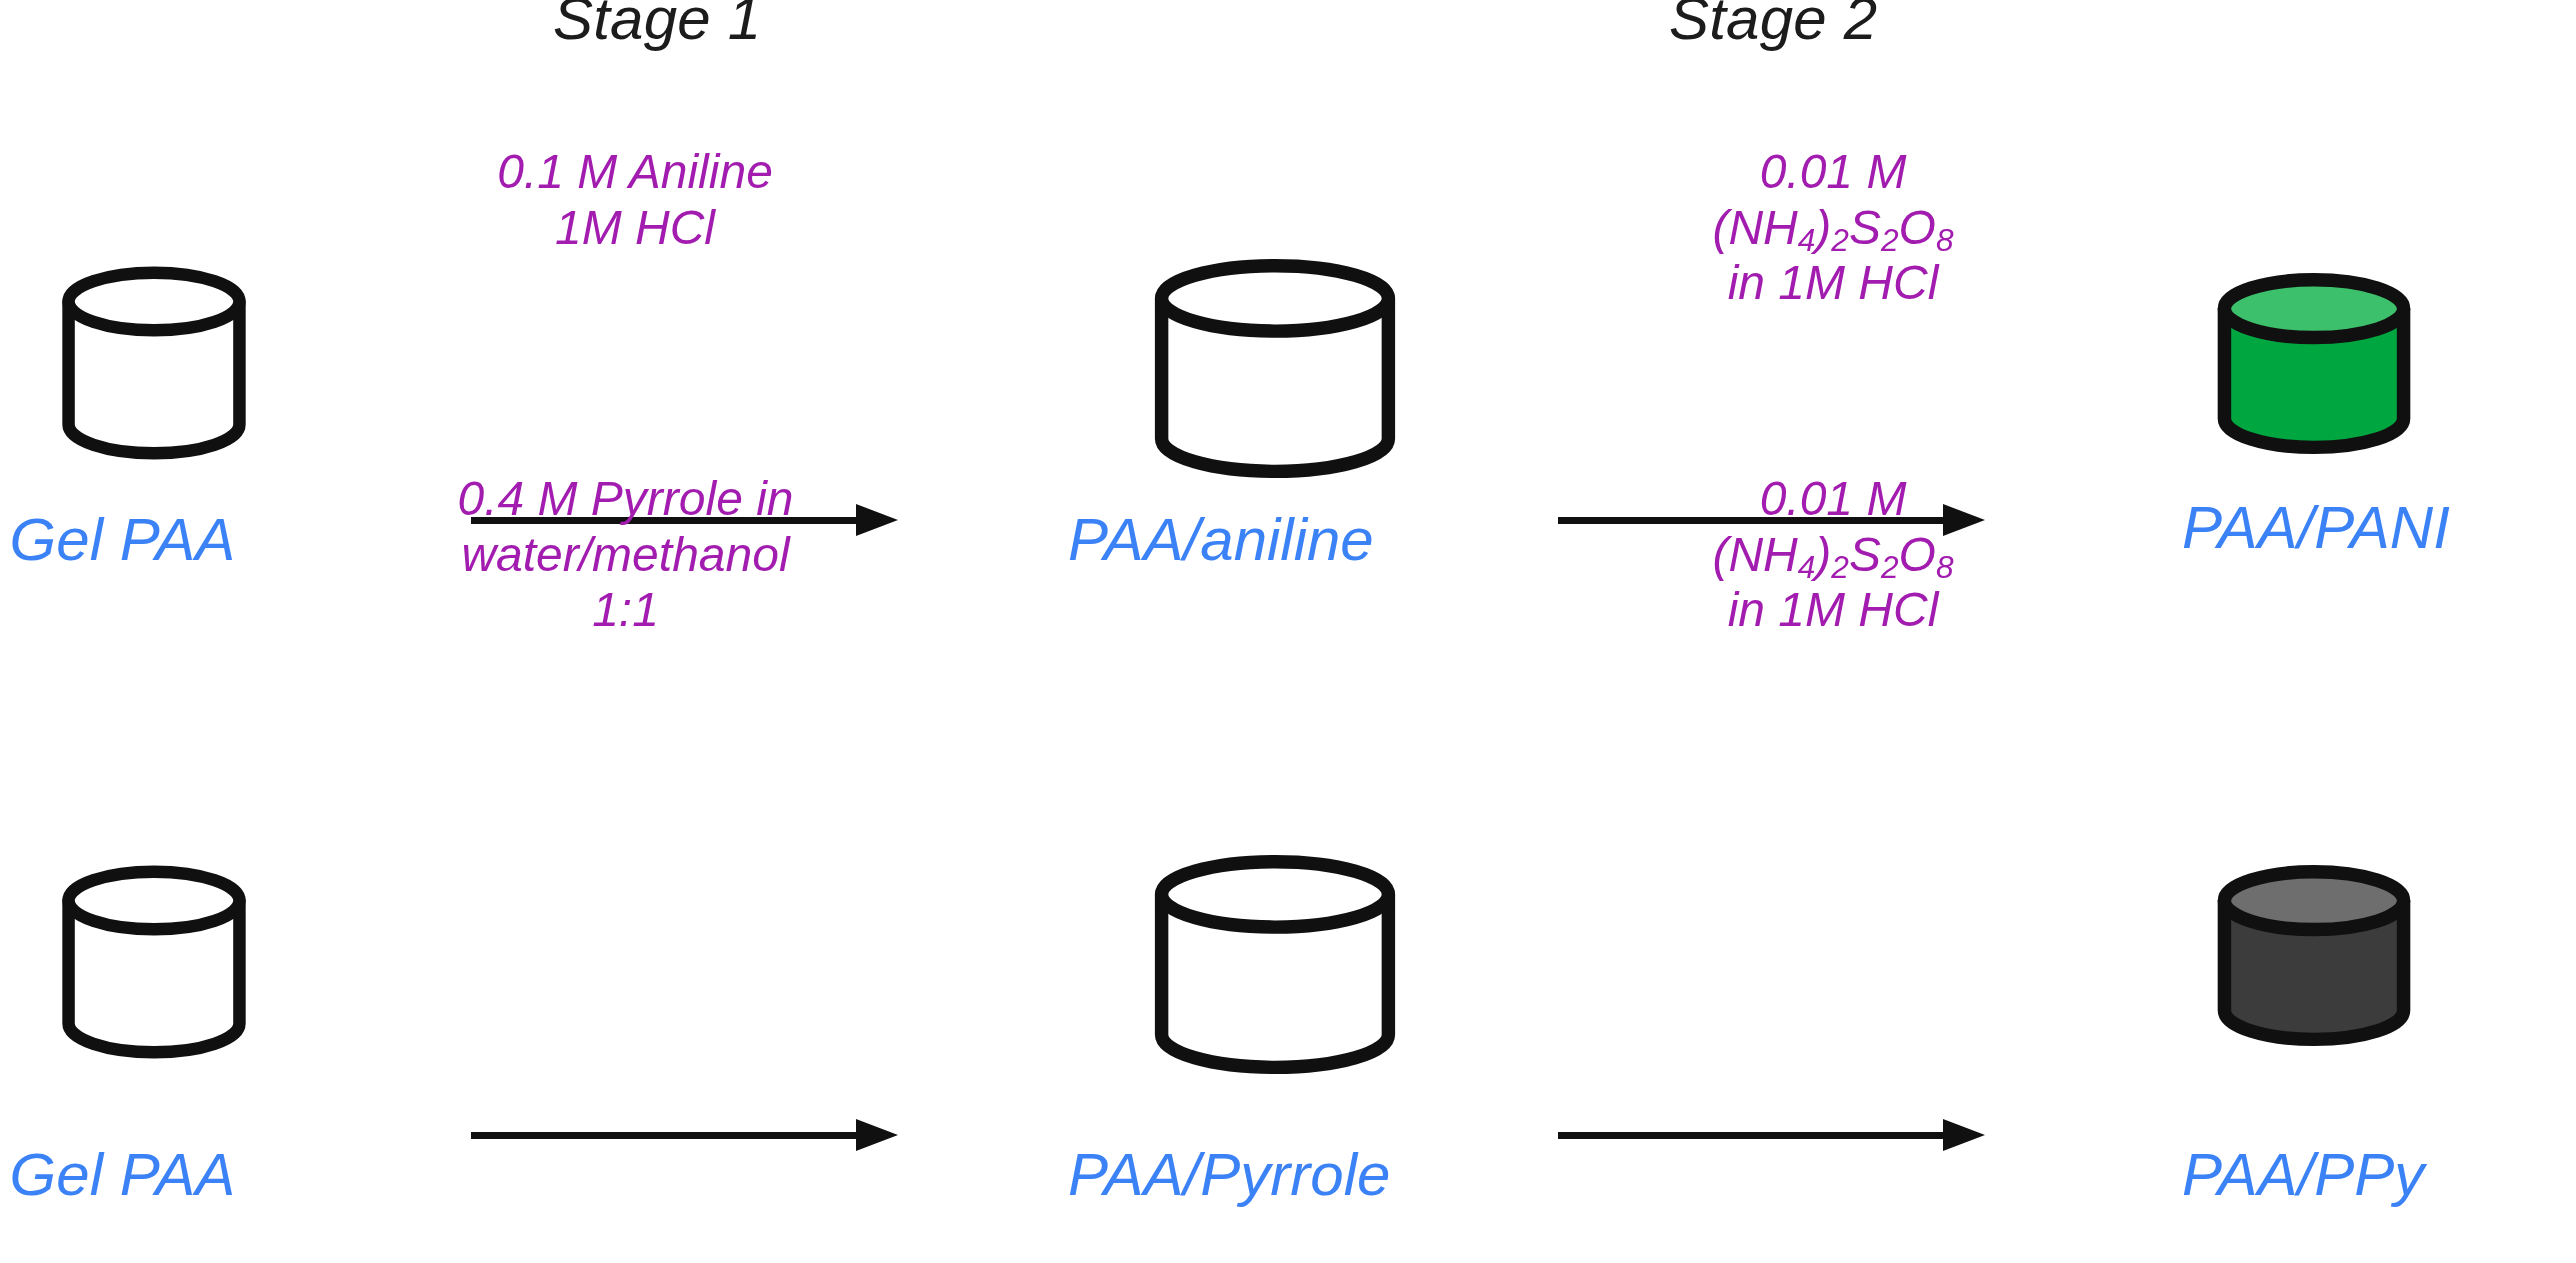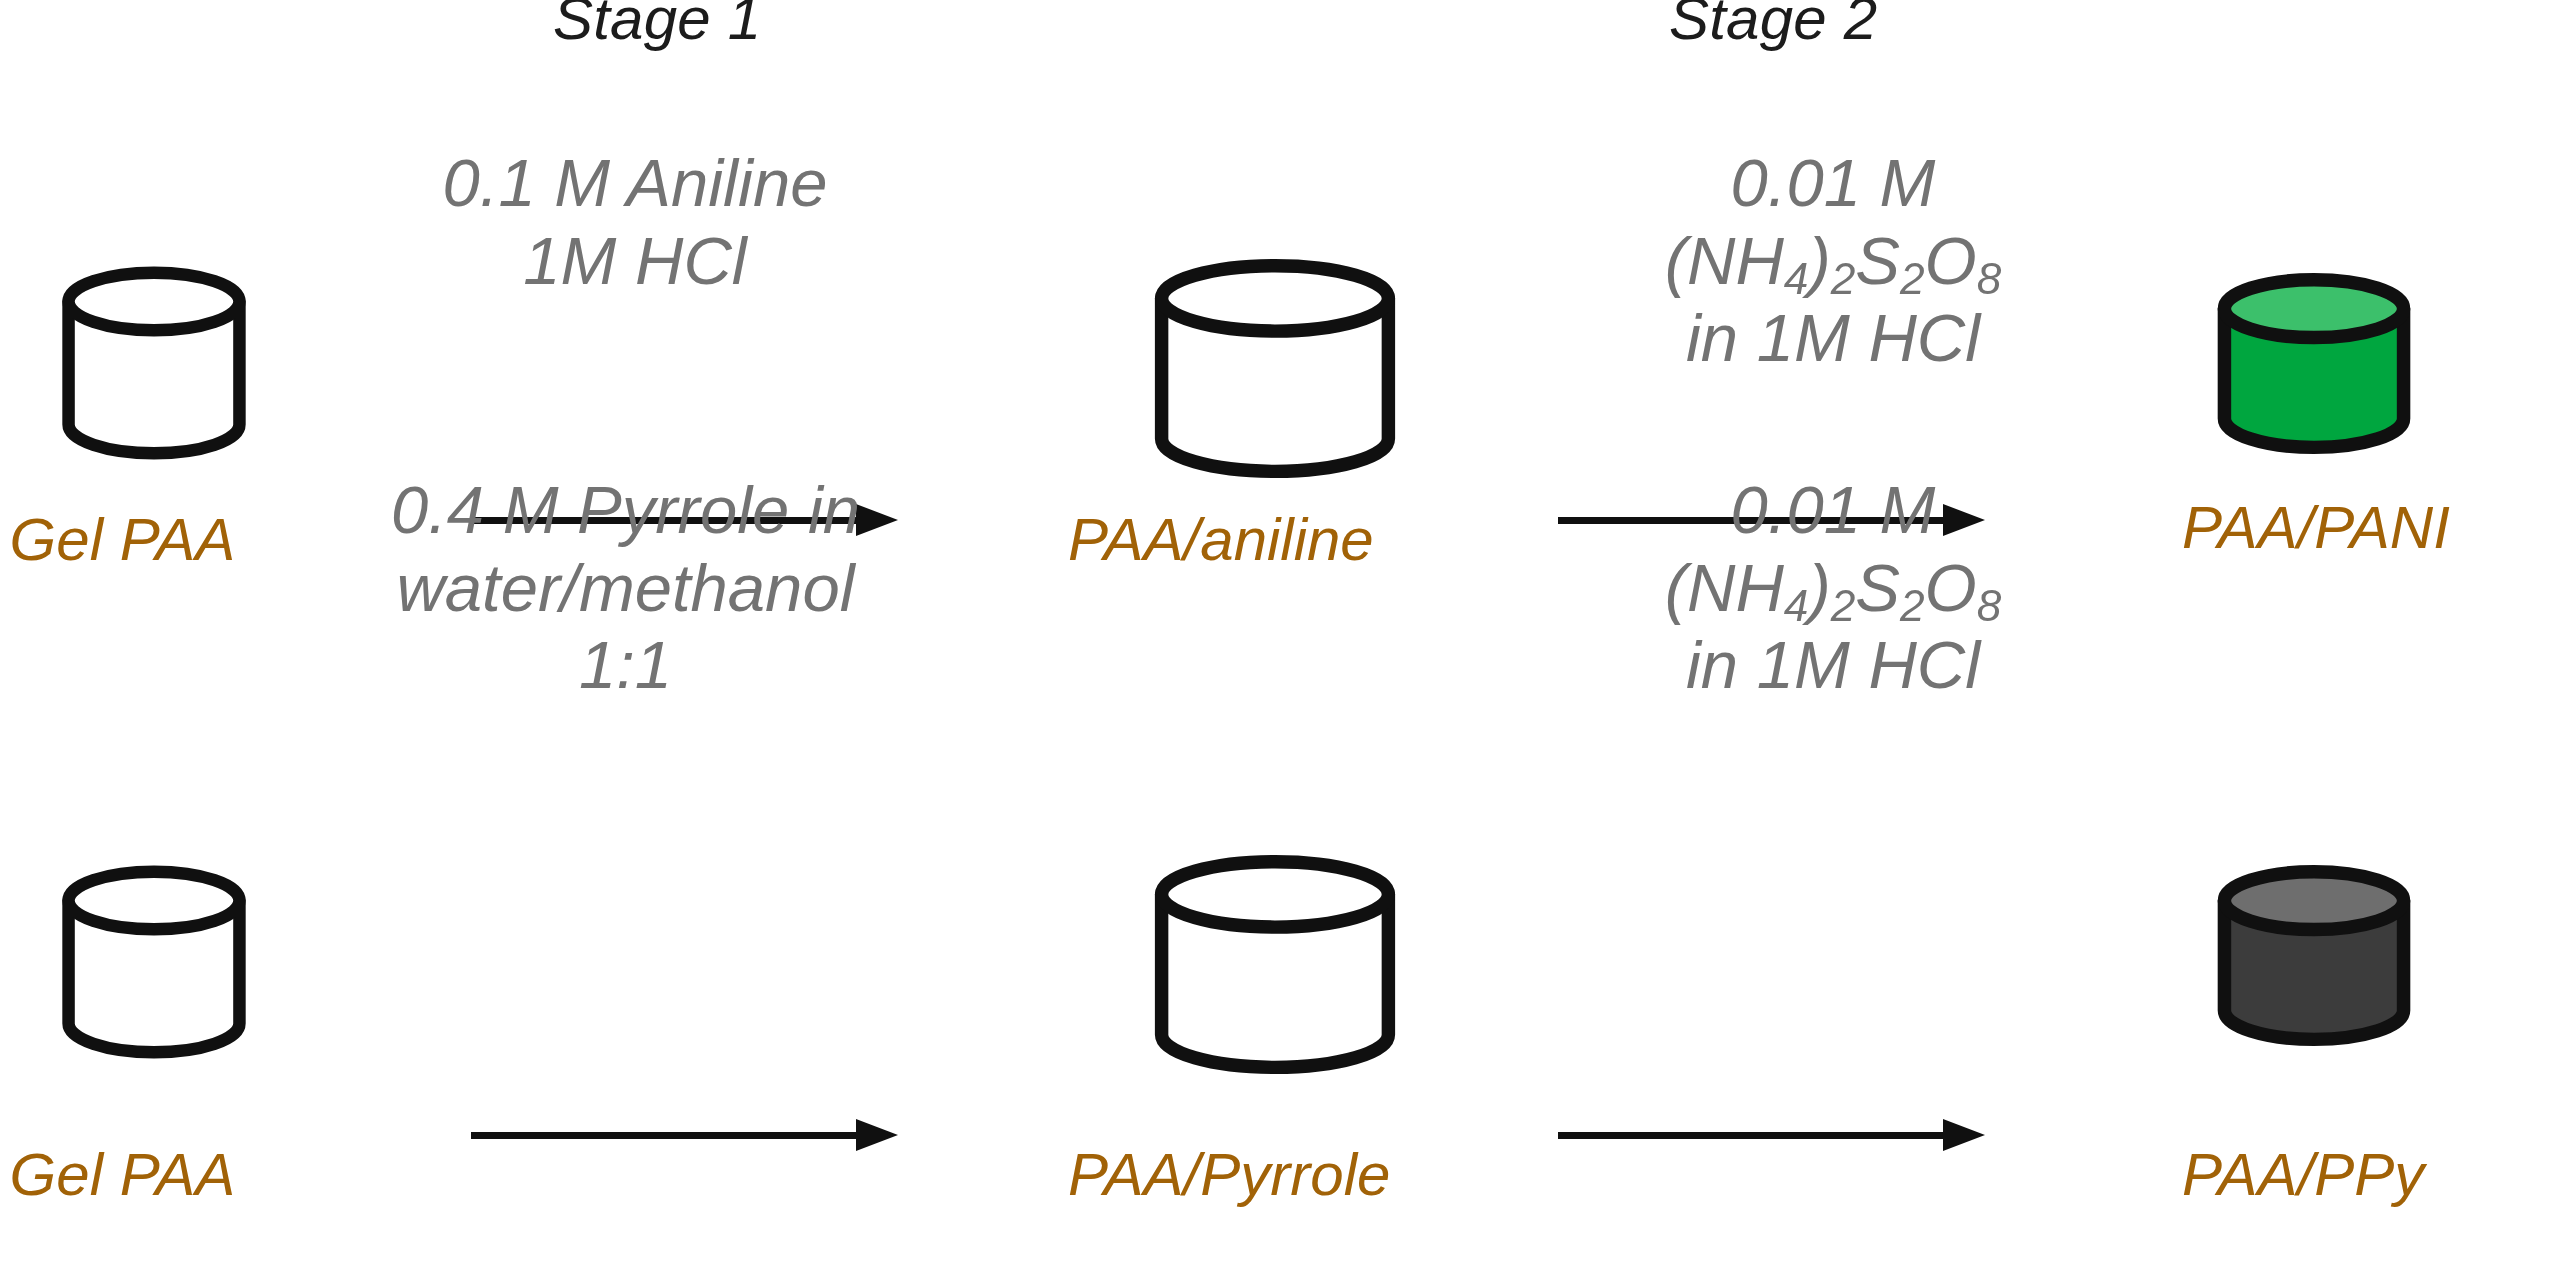--- a/index.html
+++ b/index.html
@@ -32,25 +32,25 @@
     letter-spacing: 0.2px;
     white-space: nowrap;
     color: #1c1c1c;
   }
   #stage-1-header { left: 553px; top: -11.5px; }
   #stage-2-header { left: 1669px; top: -11.5px; }
 
   
   .reagent-text {
     position: absolute;
-    font-size: 67px;
+    font-size: 48px;
     line-height: 1.16;
     text-align: center;
     white-space: nowrap;
-    color: #737373;
+    color: #a21caf;
   }
   .reagent-text .ln { display: block; }
   .reagent-text sub {
     font-size: 0.66em;
     vertical-align: -0.22em;
     line-height: 0;
   }
 
   #reagent-r1s1 { left: 279px; top: 144px; width: 712px; }
   #reagent-r1s2 { left: 1549px; top: 144px; width: 568px; }
@@ -103,21 +103,21 @@
   #cyl-gel-paa-2   { left: 53px;   top: 866px; }
   #cyl-paa-pyrrole { left: 1145px; top: 856px; }
   #cyl-paa-ppy     { left: 2208px; top: 866px; }
 
   
   .item-label {
     position: absolute;
     font-size: 60px;
     line-height: 1.0;
     white-space: nowrap;
-    color: #a16207;
+    color: #3b82f6;
   }
   #label-gel-paa-1   { left: 9.6px;   top: 1145px; }
   #label-paa-aniline { left: 1068px; top: 1145px; }
   #label-paa-pani    { left: 2182px; top: 1145px; }
   #label-gel-paa-2   { left: 9.6px;   top: 510px; }
   #label-paa-pyrrole { left: 1068px; top: 510px; text-align: right; }
   #label-paa-ppy     { left: 2182px; top: 498px; }
 </style>
 </head>
 <body>

